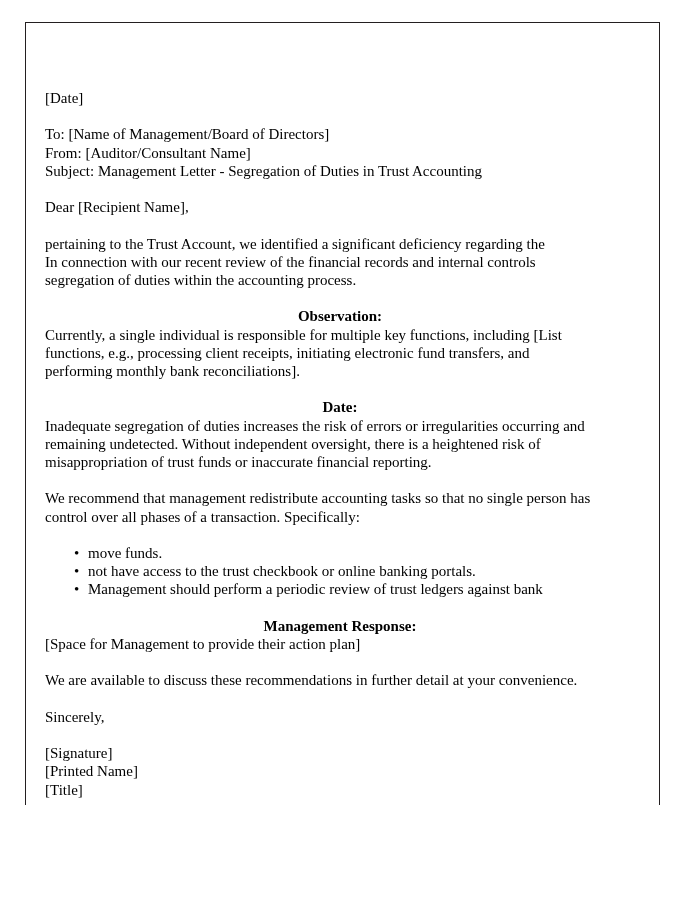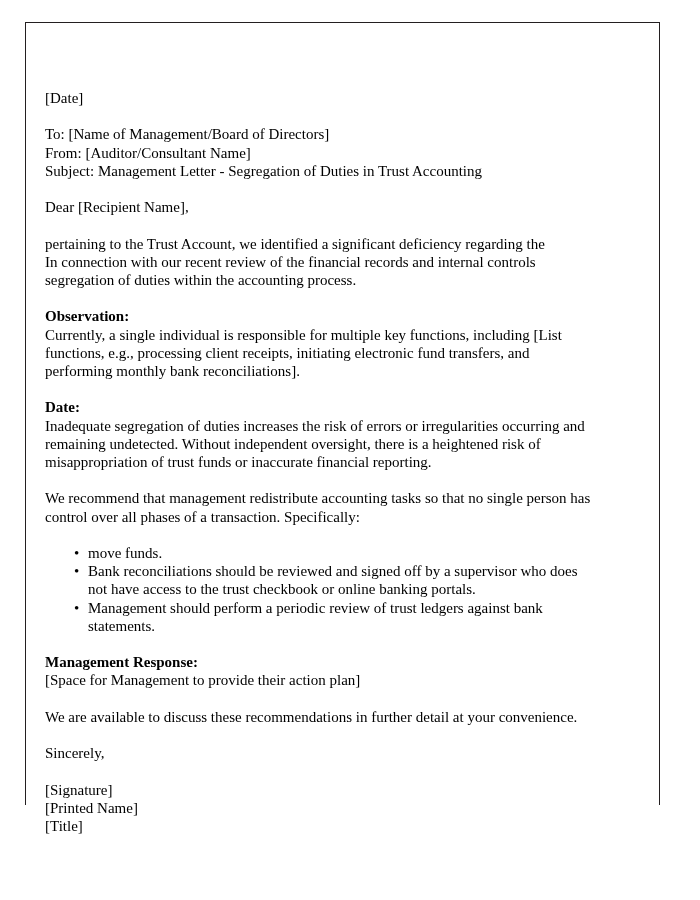--- a/index.html
+++ b/index.html
@@ -50,20 +50,21 @@
   .para {
     margin: 0;
     padding: 0;
   }
   .blank {
     height: 18.2px;
   }
   .heading {
     font-weight: bold;
     margin: 0;
+    text-align: center;
   }
   .bullets {
     margin: 0;
     padding: 0;
     list-style: none;
   }
   .bullets li {
     position: relative;
     padding-left: 43px;
     margin: 0;
@@ -138,27 +139,25 @@
 
     <div class="blank"></div>
 
     <ul class="bullets">
       <li>
         <span class="bullet-dot">•</span>
         <span class="line" style="display:block">move funds.</span>
       </li>
       <li>
         <span class="bullet-dot">•</span>
-        <span class="line">Bank reconciliations should be reviewed and signed off by a supervisor who does</span>
         <span class="line" style="display:block">not have access to the trust checkbook or online banking portals.</span>
       </li>
       <li>
         <span class="bullet-dot">•</span>
         <span class="line">Management should perform a periodic review of trust ledgers against bank</span>
-        <span class="line" style="display:block">statements.</span>
       </li>
     </ul>
 
     <div class="blank"></div>
 
     <div class="para">
       <div class="line heading">Management Response:</div>
       <div class="line">[Space for Management to provide their action plan]</div>
     </div>
 

